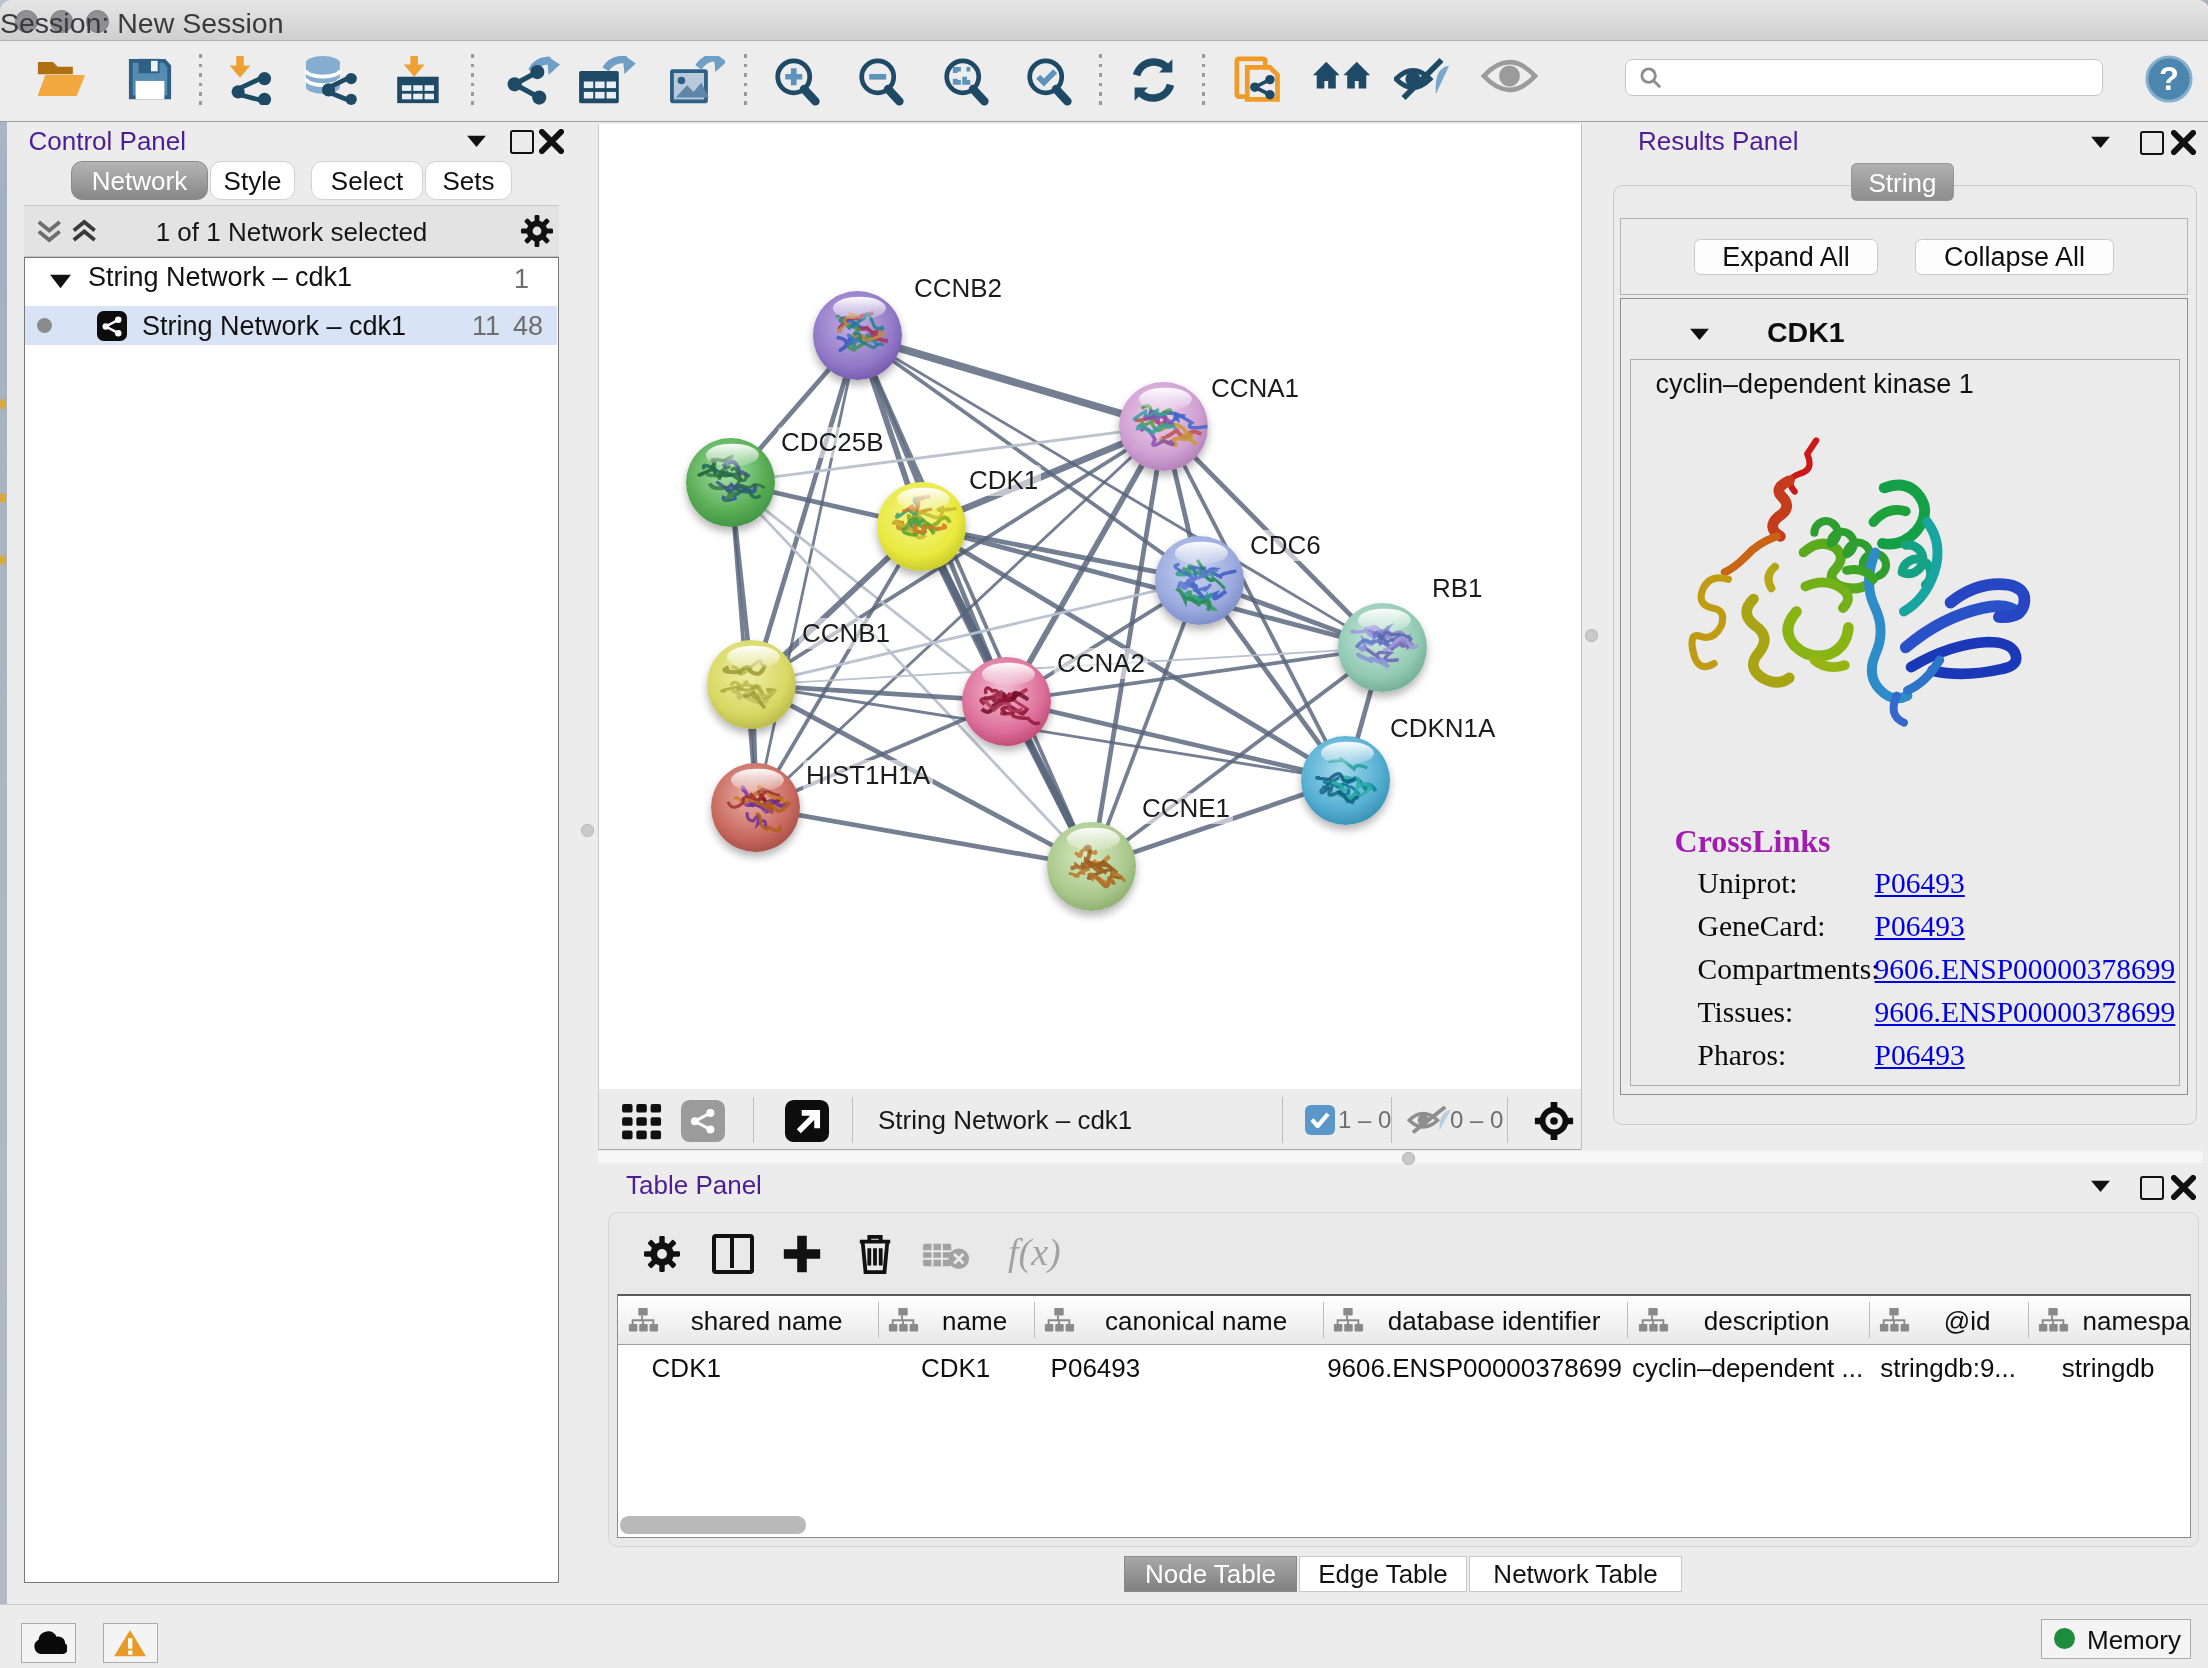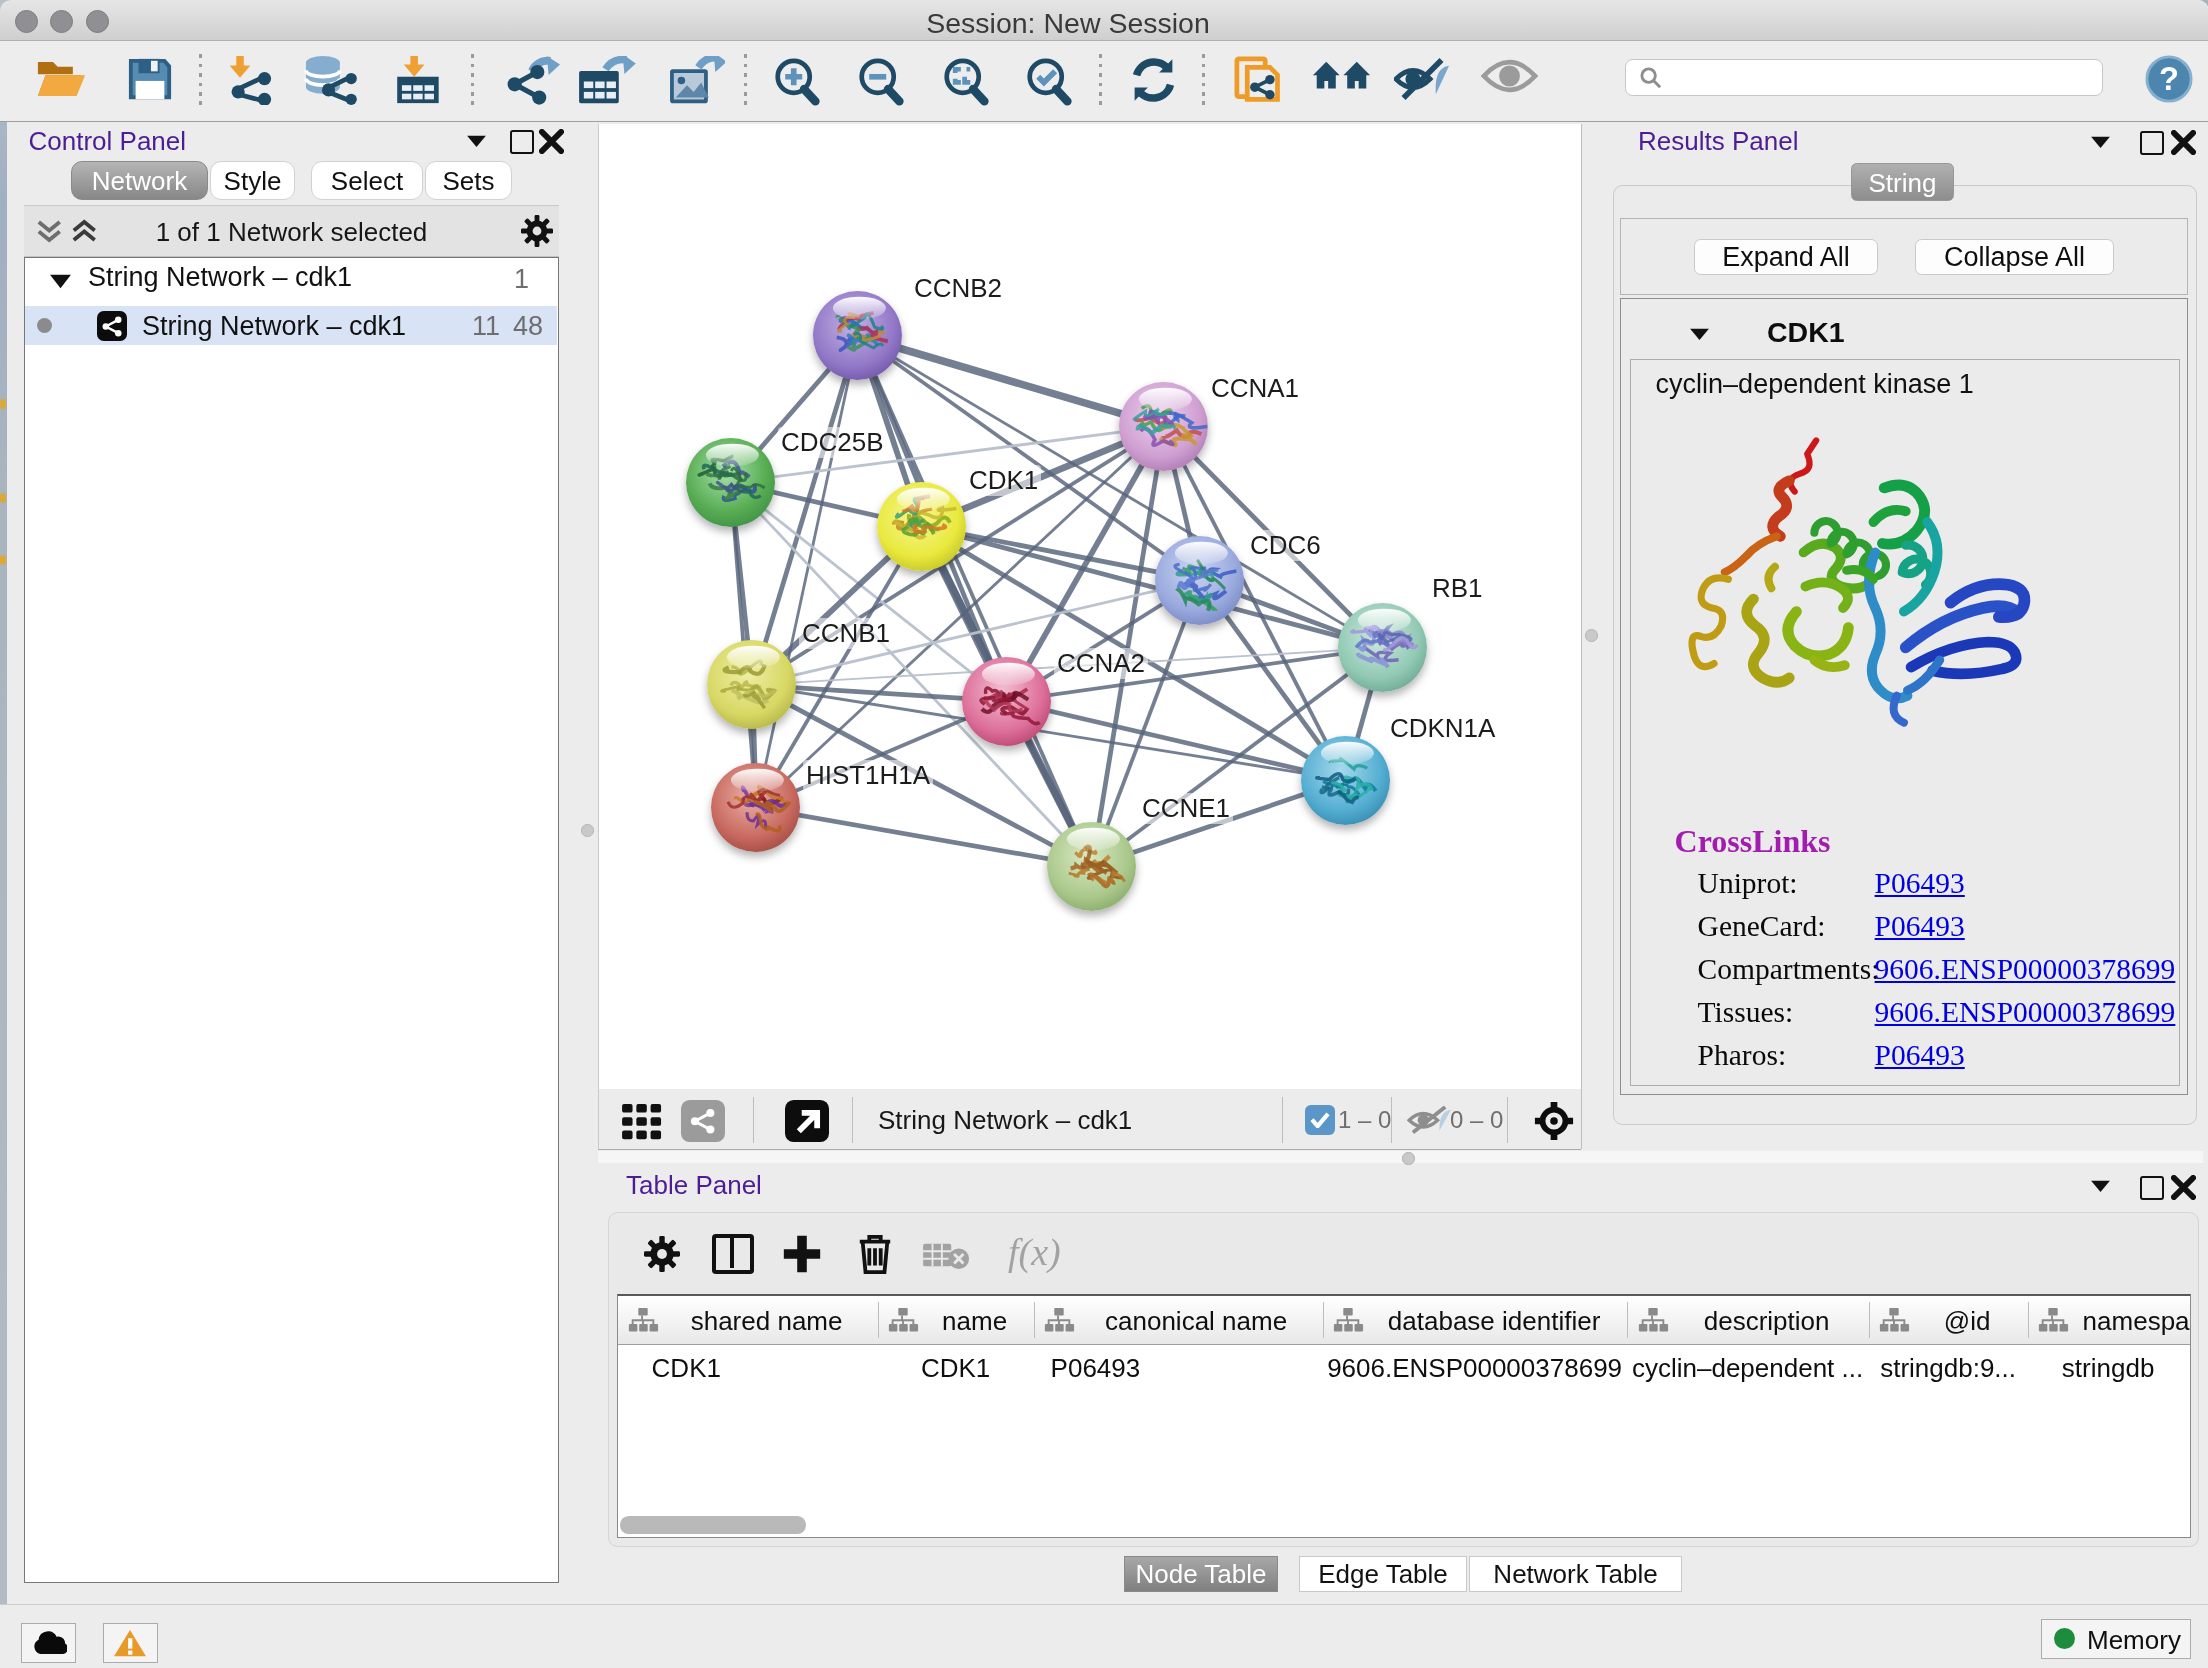--- a/index.html
+++ b/index.html
@@ -4,21 +4,21 @@
 <style>
 html,body{margin:0;padding:0}
 body{width:2208px;height:1668px;position:relative;overflow:hidden;
  font-family:"Liberation Sans",sans-serif;background:#a9b3bd;}
 .abs{position:absolute}
 #win{position:absolute;left:6.7px;top:0;width:2202px;height:1668px;background:#ececec;border-radius:11.4px 11.4px 0 0;}
 
 #titlebar{position:absolute;left:0;top:0;width:100%;height:40px;border-radius:11.4px 11.4px 0 0;
  background:linear-gradient(#e6e6e6,#cfcfcf);border-bottom:1px solid #b1b1b1;}
 .tl{position:absolute;top:9.5px;width:21px;height:21px;border-radius:50%;background:#8f8f94;border:1px solid #7c7c81;}
-#title{position:absolute;top:6.7px;left:0;width:2136px;text-align:center;font-size:28.5px;color:#3a3a3a;}
+#title{position:absolute;top:6.7px;left:0;width:2136px;font-size:28.5px;color:#3a3a3a;}
 
 #toolbar{position:absolute;left:0;top:41px;width:100%;height:80px;background:#ededed;border-bottom:1.9px solid #9d9d9d;}
 .tbi{position:absolute;top:15px}
 .tsep{position:absolute;top:13.3px;height:53px;width:2.9px;background:repeating-linear-gradient(#9a9a9a 0 3.8px,rgba(0,0,0,0) 3.8px 9.5px);}
 #searchbox{position:absolute;left:1625px;top:18px;width:476px;height:35px;background:#fff;border:1.9px solid #c5c5c5;border-radius:7.6px;}
 
 .phead{font-size:26px;color:#4c1d95}
 
 .tabbtn{position:absolute;top:161px;height:39px;box-sizing:border-box;font-size:26px;text-align:center;line-height:39px;background:#fff;border:1px solid #d2d2d2;border-radius:11px;color:#111}
 .tabsel{background:linear-gradient(#b5b5b5,#878787);color:#fff;border:1px solid #8a8a8a}
@@ -833,21 +833,21 @@
         <div class="abs" style="left:260px;top:7.6px;width:156px;text-align:center;font-size:26px;color:#0f0f0f;white-space:nowrap">CDK1</div>
         <div class="abs" style="left:433px;top:7.6px;font-size:26px;color:#0f0f0f;white-space:nowrap">P06493</div>
         <div class="abs" style="left:705px;top:7.6px;width:304px;text-align:center;font-size:26px;color:#0f0f0f;white-space:nowrap">9606.ENSP00000378699</div>
         <div class="abs" style="left:1009px;top:7.6px;width:242px;text-align:center;font-size:26px;color:#0f0f0f;white-space:nowrap">cyclin–dependent ...</div>
         <div class="abs" style="left:1251px;top:7.6px;width:159px;text-align:center;font-size:26px;color:#0f0f0f;white-space:nowrap">stringdb:9...</div>
         <div class="abs" style="left:1410px;top:7.6px;width:161px;text-align:center;font-size:26px;color:#0f0f0f;white-space:nowrap">stringdb</div>
       </div>
   <div class="abs" style="left:2.9px;top:220px;width:186px;height:18px;background:#b9b9b9;border-radius:8.6px"></div>
  </div>
 </div>
-<div class="btab" style="left:1124px;width:154px;background:linear-gradient(#a8a8a8,#808080);border-color:#8a8a8a;color:#fff">Node Table</div>
+<div class="btab" style="left:1124px;width:173px;background:linear-gradient(#a8a8a8,#808080);border-color:#8a8a8a;color:#fff">Node Table</div>
 <div class="btab" style="left:1299px;width:168px">Edge Table</div>
 <div class="btab" style="left:1469px;width:213px">Network Table</div>
 <div id="statusbar">
  <div class="sbtn" style="left:21px;width:55px">
   <svg style="position:absolute;left:8.6px;top:6.7px" width="36" height="25" viewBox="0 0 38 26">
         <path fill="#0a0a0a" d="M10 24 a8 8 0 0 1 -2-15 a10 10 0 0 1 19-3 a7 7 0 0 1 9 7 a6 6 0 0 1 -2 11 z"></path>
       </svg>
  </div>
  <div class="sbtn" style="left:103px;width:55px">
   <svg style="position:absolute;left:8.6px;top:3.8px" width="34" height="30" viewBox="0 0 36 32">

